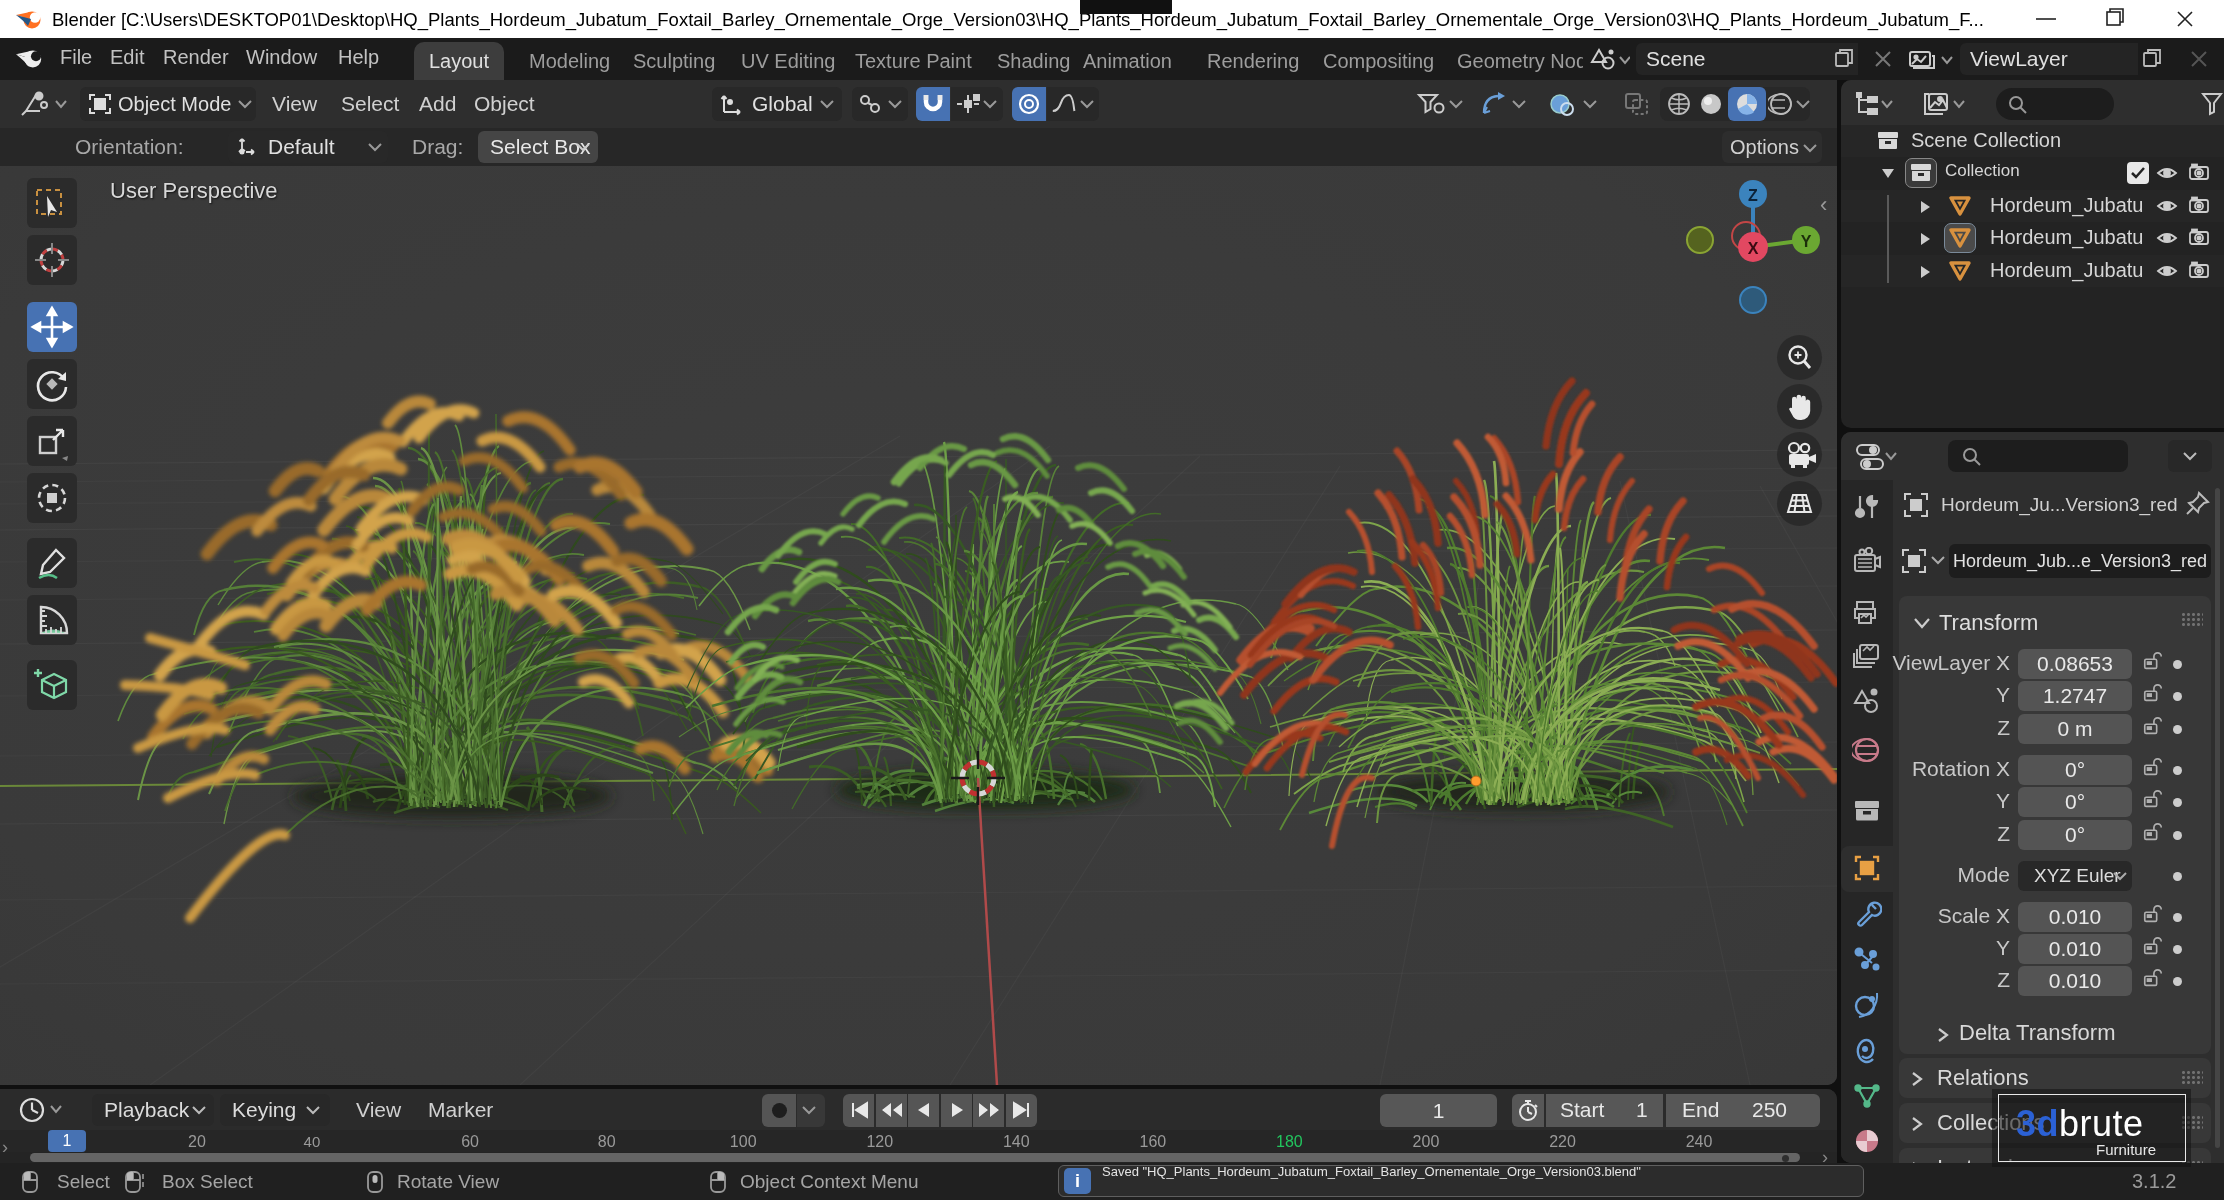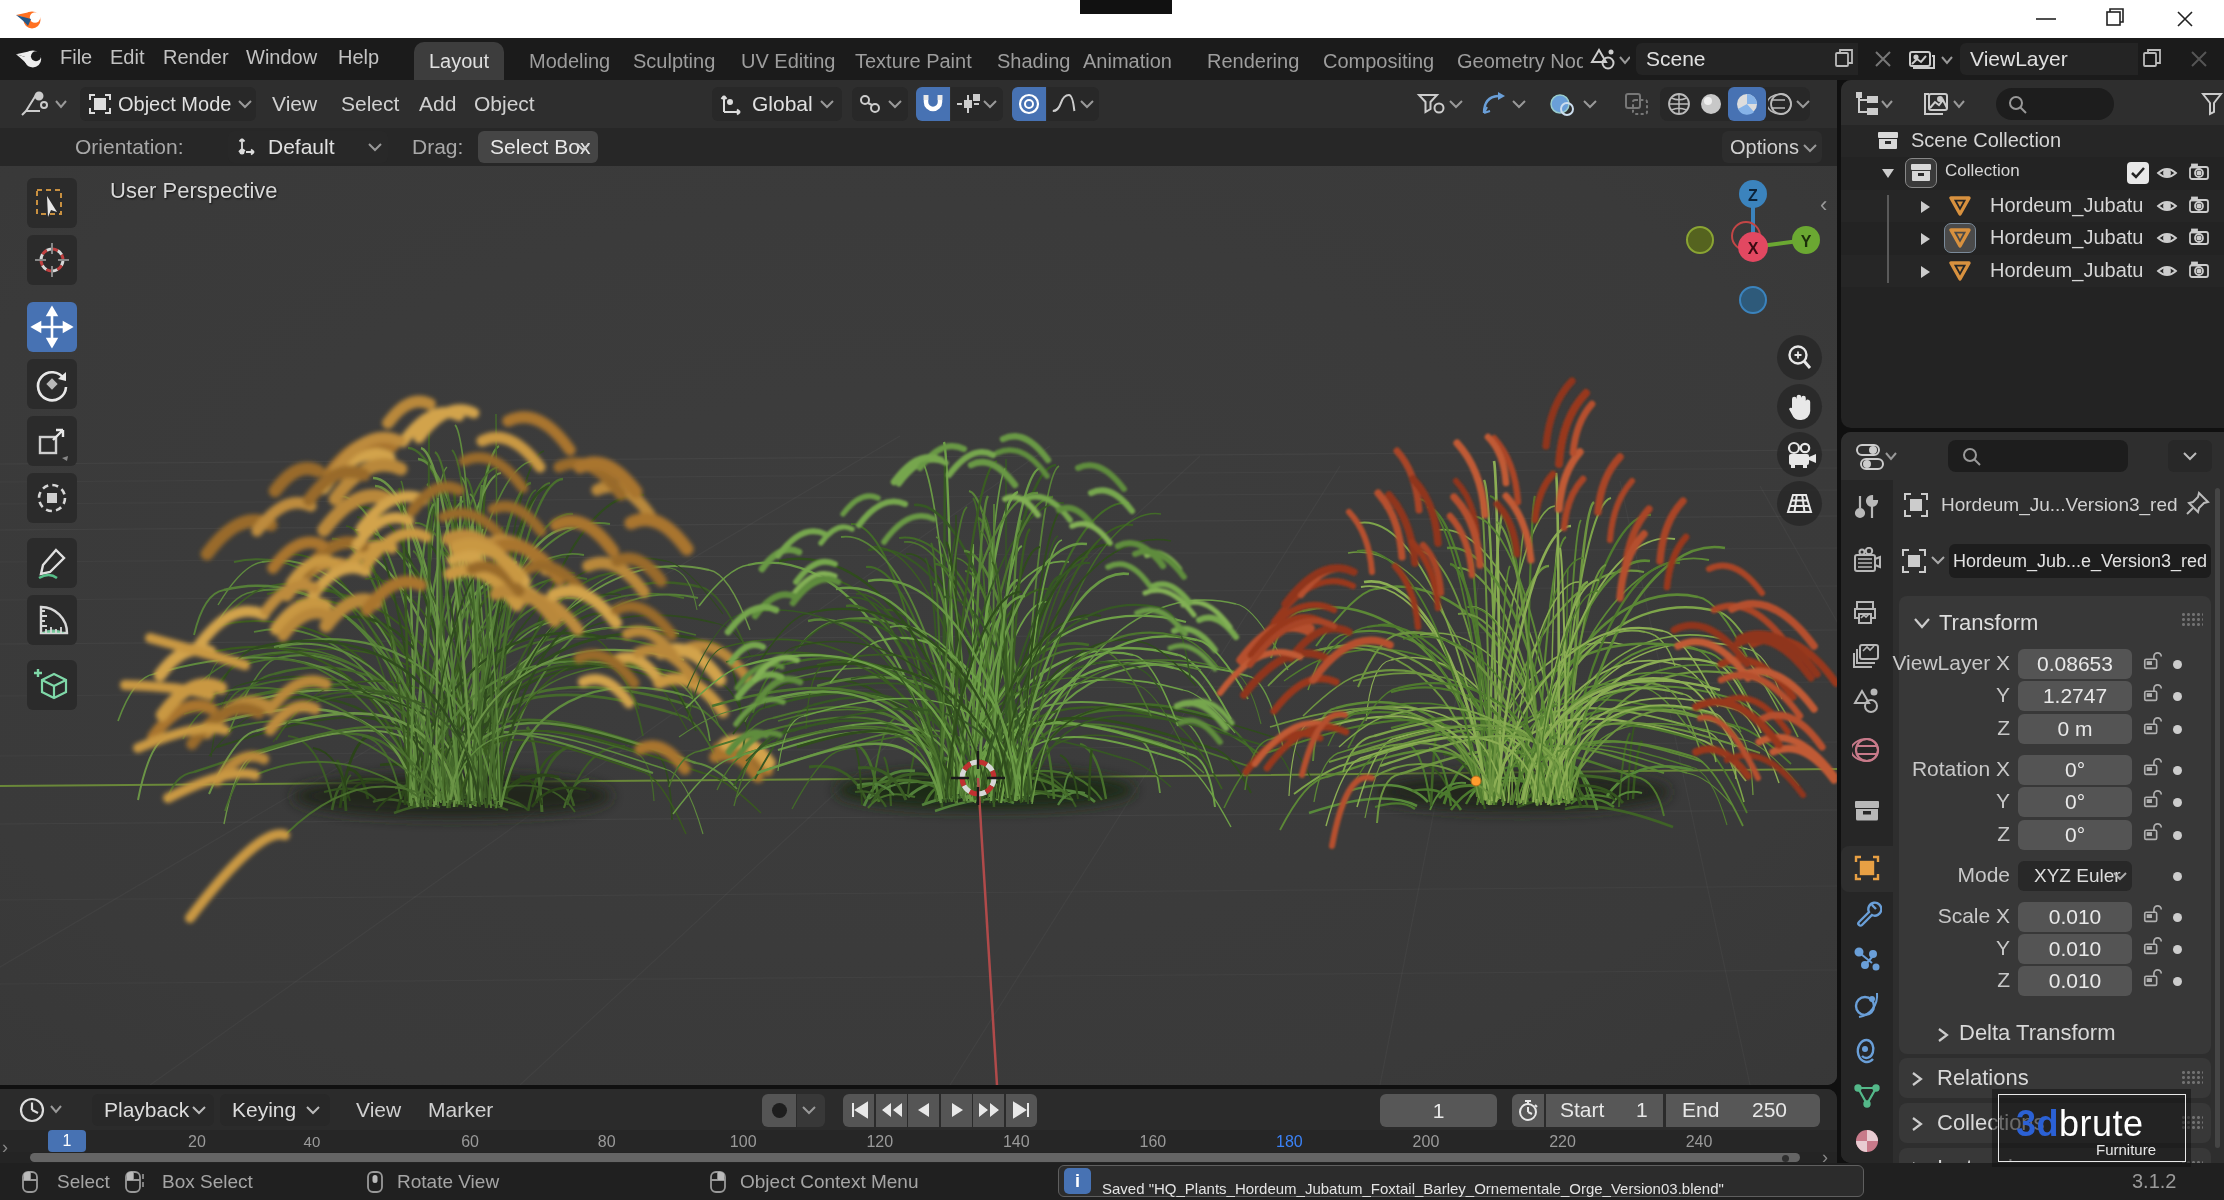--- a/index.html
+++ b/index.html
@@ -26,20 +26,21 @@
 .pnl{position:absolute;left:58px;width:312px;background:#383838;border-radius:8px;color:#cdcdcd}
 </style></head><body>
 
 <div id="titlebar">
  <svg class="abs" style="left:14px;top:5px" width="30" height="28" viewBox="0 0 30 28">
       <circle cx="18" cy="15" r="8.5" fill="#ff7021"></circle>
       <circle cx="21" cy="12.5" r="5.2" fill="#fff"></circle>
       <path d="M2 10 L16 7 L12 13 Z" fill="#ff7021"></path>
       <path d="M2 10 Q10 16 14 21 L17 14 Z" fill="#265787"></path>
     </svg>
+ <div id="titletext">Blender [C:\Users\DESKTOP01\Desktop\HQ_Plants_Hordeum_Jubatum_Foxtail_Barley_Ornementale_Orge_Version03\HQ_Plants_Hordeum_Jubatum_Foxtail_Barley_Ornementale_Orge_Version03\HQ_Plants_Hordeum_Jubatum_F...</div>
  <div class="abs" style="left:1080px;top:0;width:92px;height:14px;background:#111"></div>
  <svg class="abs" style="left:2026px;top:0" width="198" height="38" viewBox="0 0 198 38">
       <g stroke="#222" stroke-width="1.6" fill="none">
         <path d="M10 19 H30"></path>
         <rect x="81" y="12" width="13" height="13"></rect>
         <path d="M84 12 V9 H97 V22 H94"></path>
         <path d="M152 12 L166 26 M166 12 L152 26"></path>
       </g>
     </svg>
 </div>
@@ -1802,21 +1803,21 @@
       <div class="abs" style="left:1752px;top:9px;color:#e8e8e8;font-size:21px">250</div>
       <div class="abs" style="left:0;top:41px;width:1837px;height:22px;background:#262626"></div>
       <div class="abs" style="left:167.0px;top:44px;width:60px;text-align:center;color:#9a9a9a;font-size:16px">20</div>
       <div class="abs" style="left:303.55px;top:44px;width:60px;text-align:left;color:#9a9a9a;font-size:15px">40</div>
       <div class="abs" style="left:440.1px;top:44px;width:60px;text-align:center;color:#9a9a9a;font-size:16px">60</div>
       <div class="abs" style="left:576.6500000000001px;top:44px;width:60px;text-align:center;color:#9a9a9a;font-size:16px">80</div>
       <div class="abs" style="left:713.2px;top:44px;width:60px;text-align:center;color:#9a9a9a;font-size:16px">100</div>
       <div class="abs" style="left:849.75px;top:44px;width:60px;text-align:center;color:#9a9a9a;font-size:16px">120</div>
       <div class="abs" style="left:986.3000000000001px;top:44px;width:60px;text-align:center;color:#9a9a9a;font-size:16px">140</div>
       <div class="abs" style="left:1122.8500000000001px;top:44px;width:60px;text-align:center;color:#9a9a9a;font-size:16px">160</div>
-      <div class="abs" style="left:1259.4px;top:44px;width:60px;text-align:center;color:#3b82f6;font-size:16px">180</div>
+      <div class="abs" style="left:1259.4px;top:44px;width:60px;text-align:center;color:#22c55e;font-size:16px">180</div>
       <div class="abs" style="left:1395.95px;top:44px;width:60px;text-align:center;color:#9a9a9a;font-size:16px">200</div>
       <div class="abs" style="left:1532.5px;top:44px;width:60px;text-align:center;color:#9a9a9a;font-size:16px">220</div>
       <div class="abs" style="left:1669.0500000000002px;top:44px;width:60px;text-align:center;color:#9a9a9a;font-size:16px">240</div>
       <div class="abs" style="left:48px;top:41px;width:38px;height:22px;background:#4772b3;border-radius:4px;color:#fff;font-size:16px;text-align:center;line-height:22px">1</div>
       <div class="abs" style="left:65px;top:63px;width:2px;height:11px;background:#4772b3"></div>
       <div class="abs" style="left:0;top:63px;width:1837px;height:11px;background:#242424"></div>
       <div class="abs" style="left:30px;top:64px;width:1770px;height:9px;background:#656565;border-radius:5px"></div>
       <div class="abs" style="left:1782px;top:66px;width:7px;height:7px;background:#2e2e2e;border-radius:50%"></div>
       <div class="abs" style="left:1822px;top:58px;color:#888;font-size:18px">›</div>
       <div class="abs" style="left:2px;top:48px;color:#888;font-size:18px">›</div>
@@ -1842,19 +1843,19 @@
     </svg>
     <div class="abs" style="left:397px;top:8px;font-size:19px">Rotate View</div>
     <svg class="abs" style="left:710px;top:8px" width="30" height="22" viewBox="0 0 16 22" preserveAspectRatio="xMinYMid">
       <rect x="1" y="1" width="14" height="20" rx="5" fill="none" stroke="#999" stroke-width="1.8"></rect>
       <path d="M8 1 v8 M1 9 h14" stroke="#999" stroke-width="1.8"></path>
       <path d="M14 2.5 a6 6 0 0 0 -6 -1.5 v8 h6 Z" fill="#bbb"></path>
     </svg>
     <div class="abs" style="left:740px;top:8px;font-size:19px">Object Context Menu</div>
     <div class="abs" style="left:1058px;top:2px;width:806px;height:32px;background:#2c2c2c;border:1px solid #5f5f5f;border-radius:6px"></div>
     <div class="abs" style="left:1064px;top:5px;width:27px;height:26px;background:#4772b3;border-radius:5px;color:#fff;font-size:18px;font-weight:bold;text-align:center;line-height:26px">i</div>
-    <div class="abs" style="left:1102px;top:17px;color:#e4e4e4;font-size:15px">Saved "HQ_Plants_Hordeum_Jubatum_Foxtail_Barley_Ornementale_Orge_Version03.blend"</div>
+    <div class="abs" style="left:1102px;top:1px;color:#e4e4e4;font-size:13px">Saved "HQ_Plants_Hordeum_Jubatum_Foxtail_Barley_Ornementale_Orge_Version03.blend"</div>
     <div class="abs" style="left:2132px;top:7px;color:#9a9a9a;font-size:20px">3.1.2</div>
   </div>
 <div class="abs" style="left:1992px;top:1089px;width:199px;height:78px;background:rgba(18,18,18,0.55);z-index:50"></div>
 <div class="abs" style="left:1998px;top:1094px;width:188px;height:68px;border:1.5px solid #e8e8e8;z-index:51"></div>
 <div class="abs" style="left:2016px;top:1103px;z-index:52;font-size:36px;letter-spacing:0.5px"><span style="color:#2b61d5;font-weight:bold">3d</span><span style="color:#fff">brute</span></div>
 <div class="abs" style="left:2096px;top:1141px;z-index:52;font-size:15px;color:#e8e8e8">Furniture</div>
 
 </body></html>

